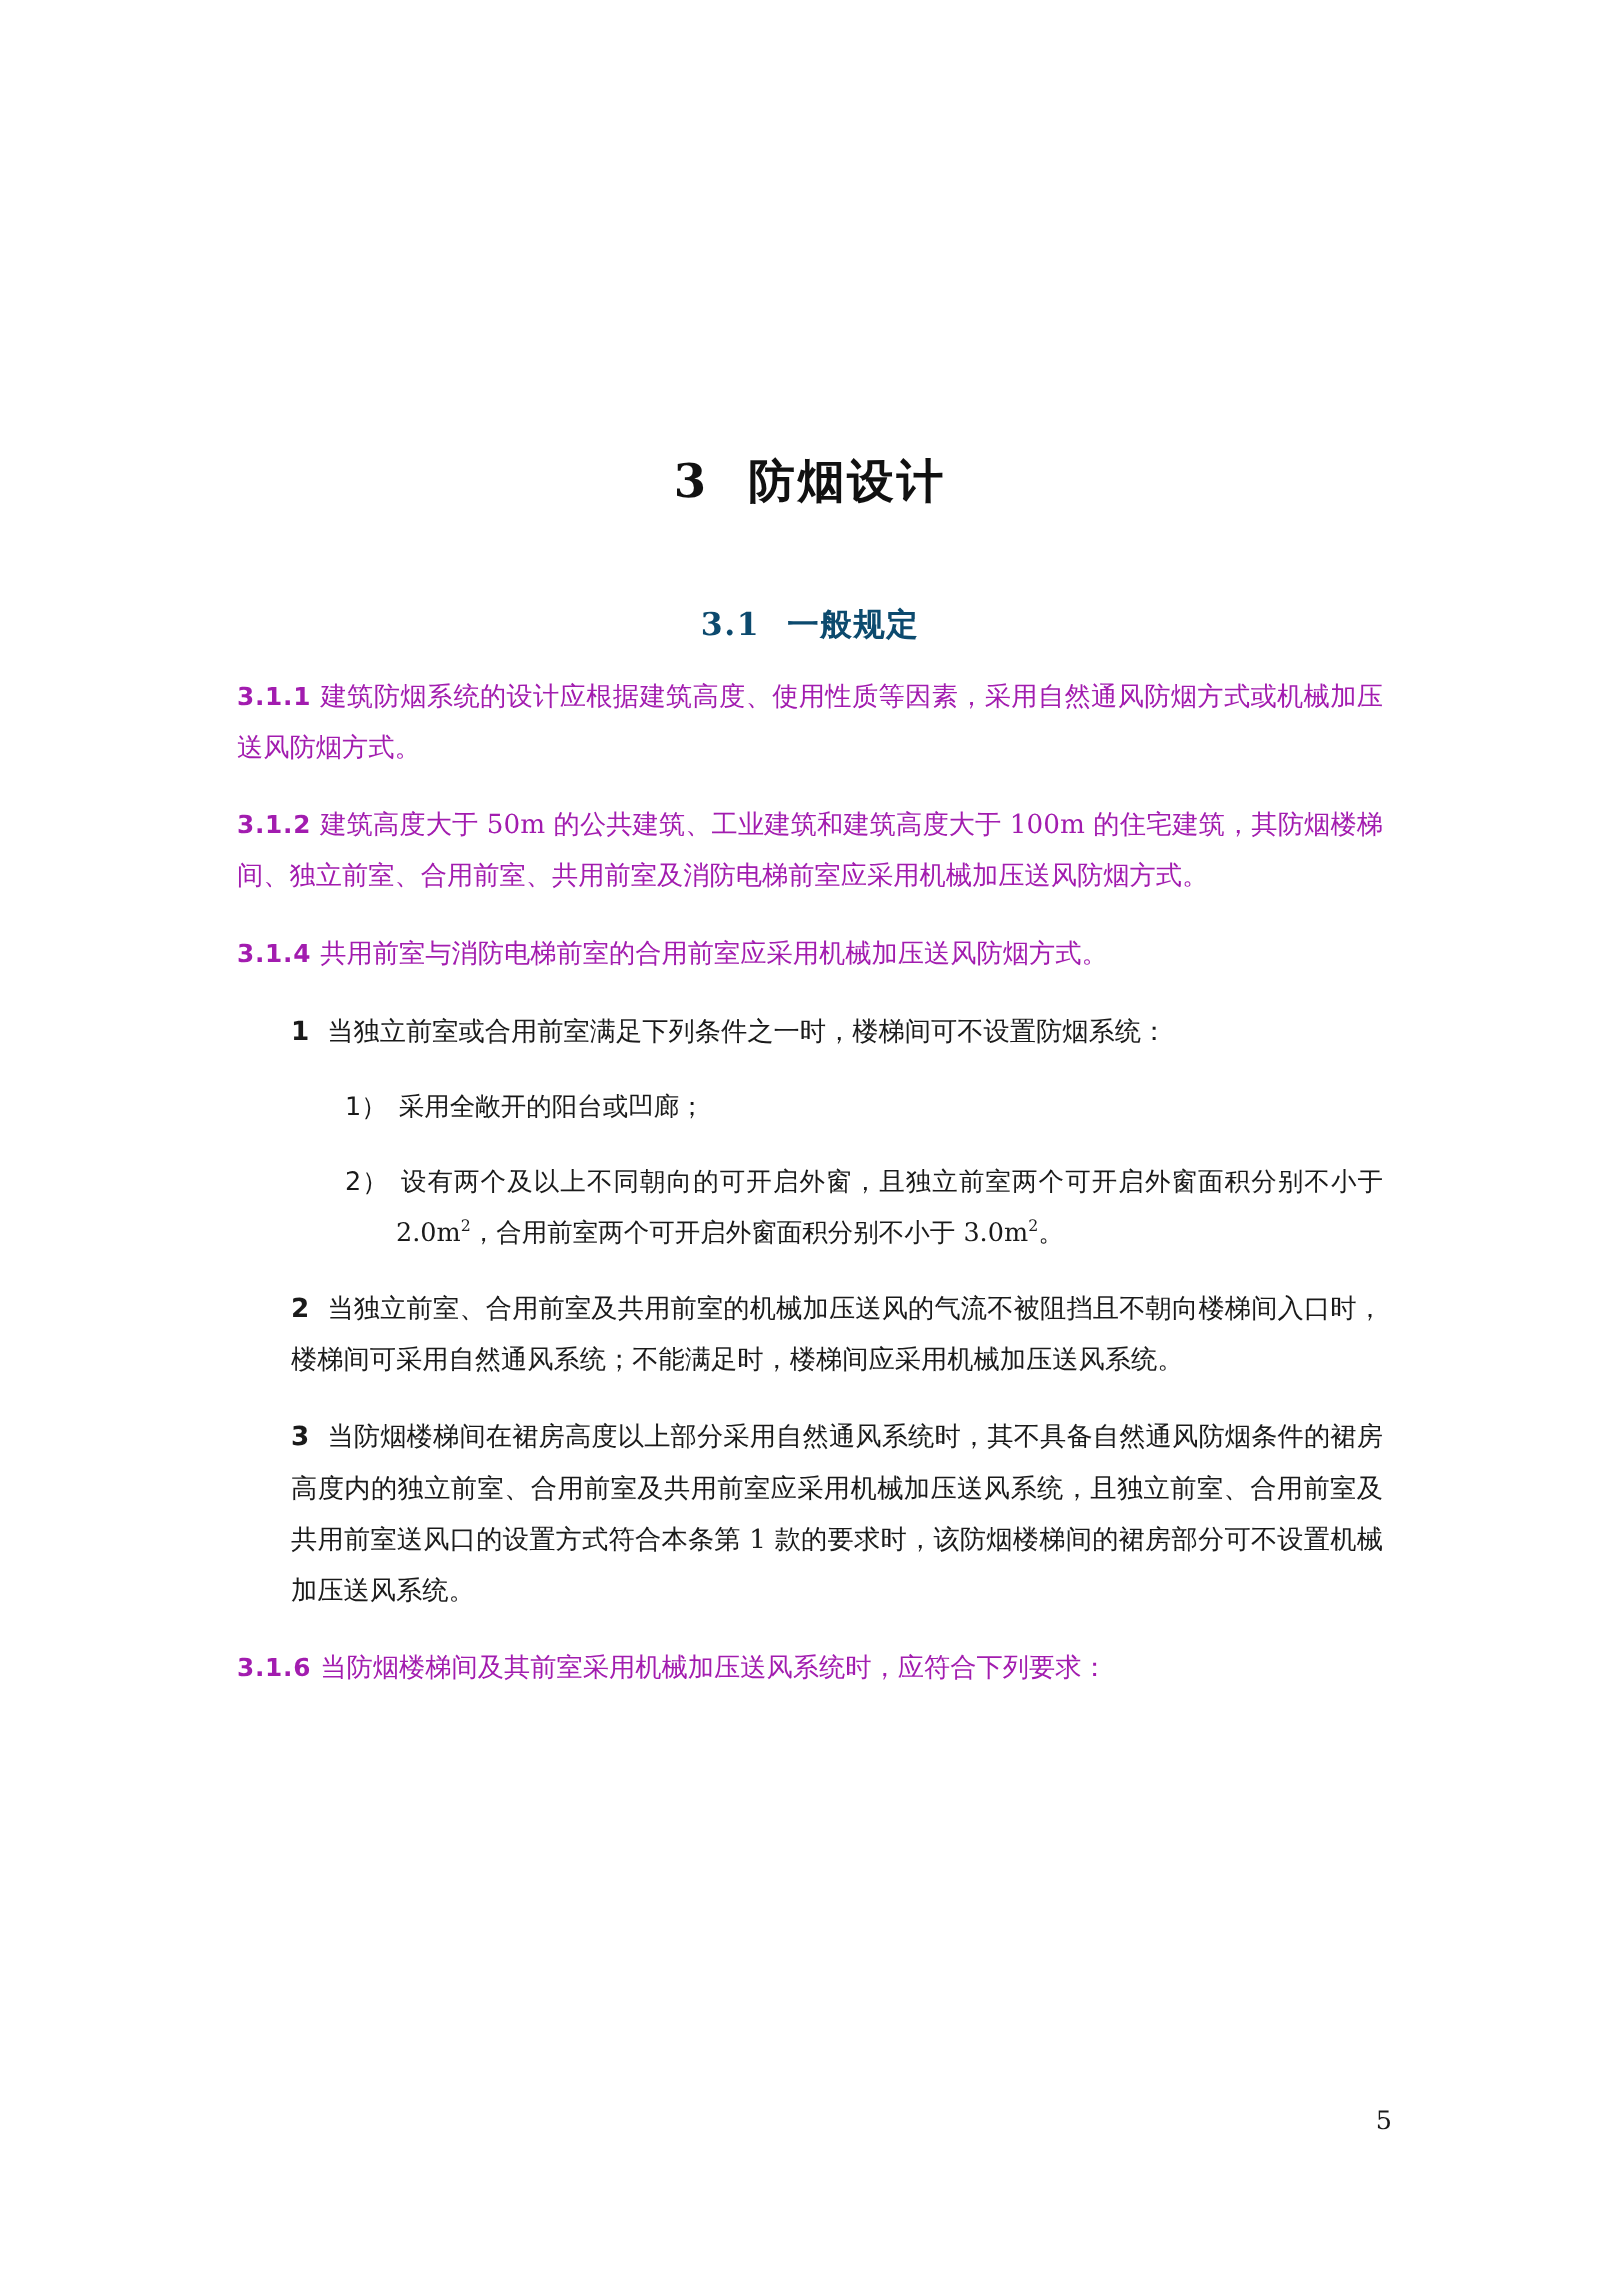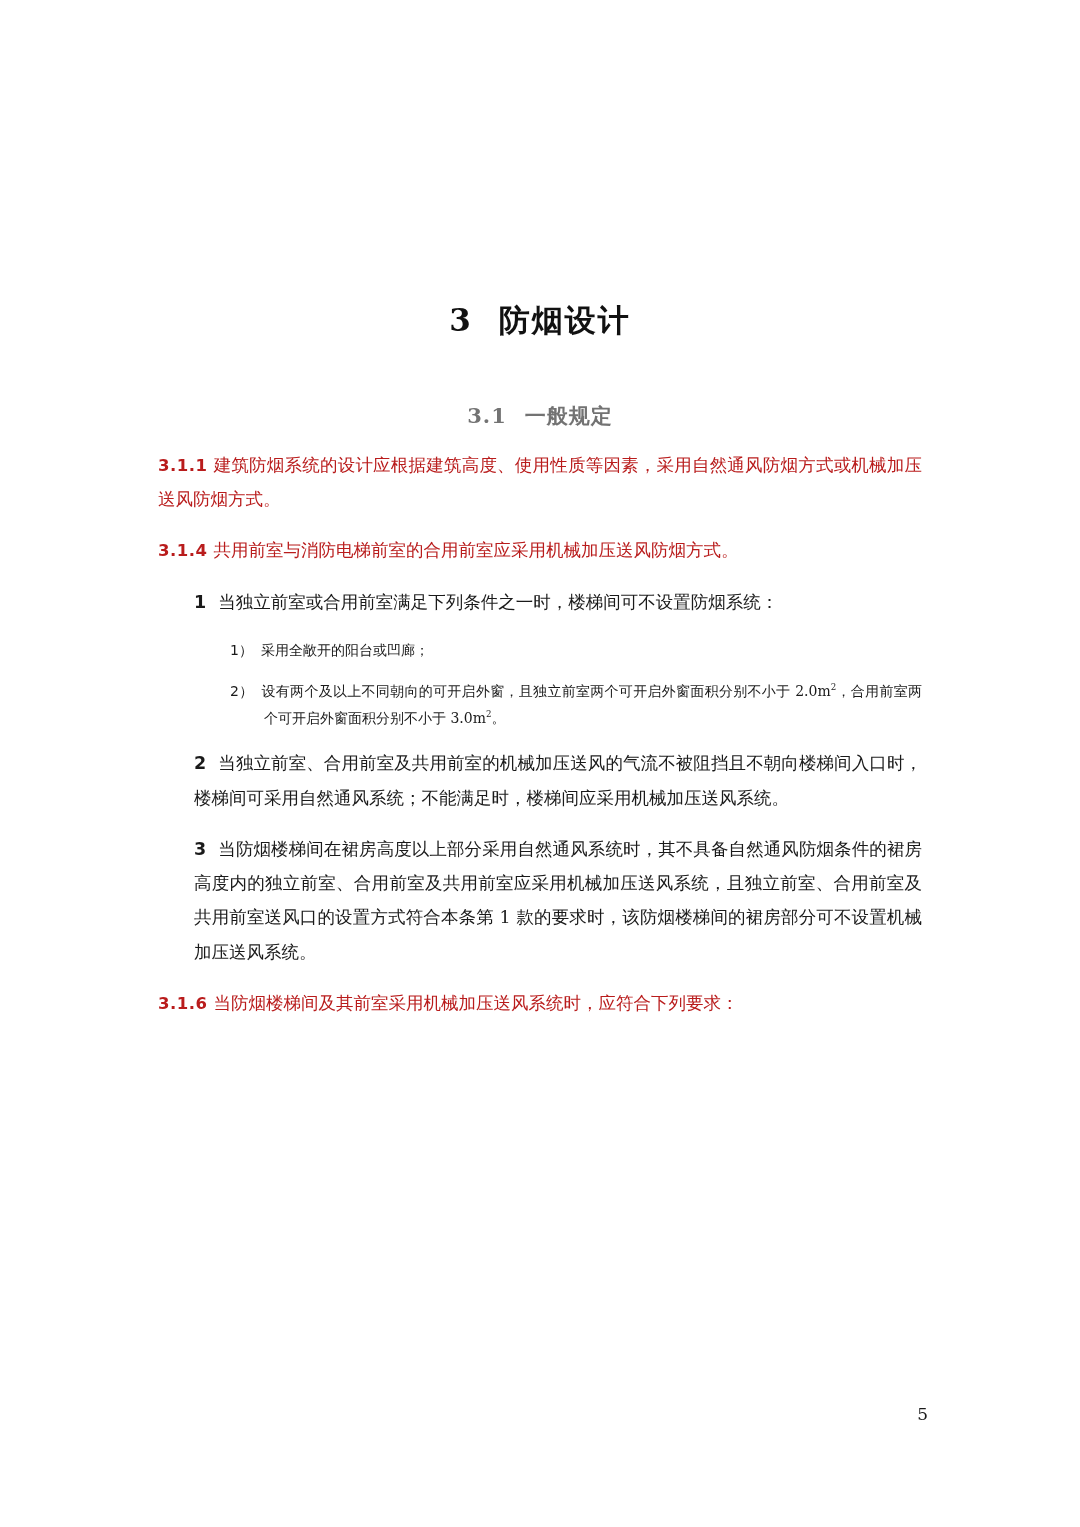--- a/index.html
+++ b/index.html
@@ -43,30 +43,30 @@
   .chapter-title .num {
     margin-right: 26px;
   }
   .section-title {
     margin-top: 60px;
     text-align: center;
     font-family: "DejaVu Serif", "Liberation Serif", serif;
     font-weight: bold;
     font-size: 21px;
     letter-spacing: 1px;
-    color: #737373;
+    color: #0c4a6e;
   }
   .section-title .num {
     margin-right: 18px;
   }
   .clause {
     font-size: 17.5px;
     line-height: 1.95;
     text-align: justify;
-    color: #b91c1c;
+    color: #a21caf;
   }
   .clause .cnum {
     font-family: "DejaVu Sans", "Liberation Sans", sans-serif;
     font-weight: bold;
     font-size: 16.5px;
     letter-spacing: 0.5px;
     margin-right: 6px;
   }
   .clause .body {
     font-family: "DejaVu Serif", "Liberation Serif", serif;
@@ -80,21 +80,21 @@
     font-family: "DejaVu Serif", "Liberation Serif", serif;
   }
   .lvl1 .lnum {
     font-family: "DejaVu Sans", "Liberation Sans", sans-serif;
     font-weight: bold;
     margin-right: 12px;
   }
   .lvl2 {
     margin-top: 10px;
     margin-left: 72px;
-    font-size: 14px;
+    font-size: 17px;
     line-height: 1.95;
     text-align: justify;
     font-family: "DejaVu Serif", "Liberation Serif", serif;
     text-indent: -34px;
     padding-left: 34px;
   }
   .lvl2 .lnum {
     font-family: "DejaVu Sans", "Liberation Sans", sans-serif;
     margin-right: 8px;
   }
@@ -123,20 +123,23 @@
     </div>
 
     <div class="section-title">
       <span class="num">3.1</span><span>一般规定</span>
     </div>
 
     <p class="clause">
       <span class="cnum">3.1.1</span><span class="body">建筑防烟系统的设计应根据建筑高度、使用性质等因素，采用自然通风防烟方式或机械加压送风防烟方式。</span>
     </p>
 
+    <p class="clause">
+      <span class="cnum">3.1.2</span><span class="body">建筑高度大于 50m 的公共建筑、工业建筑和建筑高度大于 100m 的住宅建筑，其防烟楼梯间、独立前室、合用前室、共用前室及消防电梯前室应采用机械加压送风防烟方式。</span>
+    </p>
 
 
     <p class="clause">
       <span class="cnum">3.1.4</span><span class="body">共用前室与消防电梯前室的合用前室应采用机械加压送风防烟方式。</span>
     </p>
 
 
     <p class="lvl1">
       <span class="lnum">1</span><span>当独立前室或合用前室满足下列条件之一时，楼梯间可不设置防烟系统：</span>
     </p>

